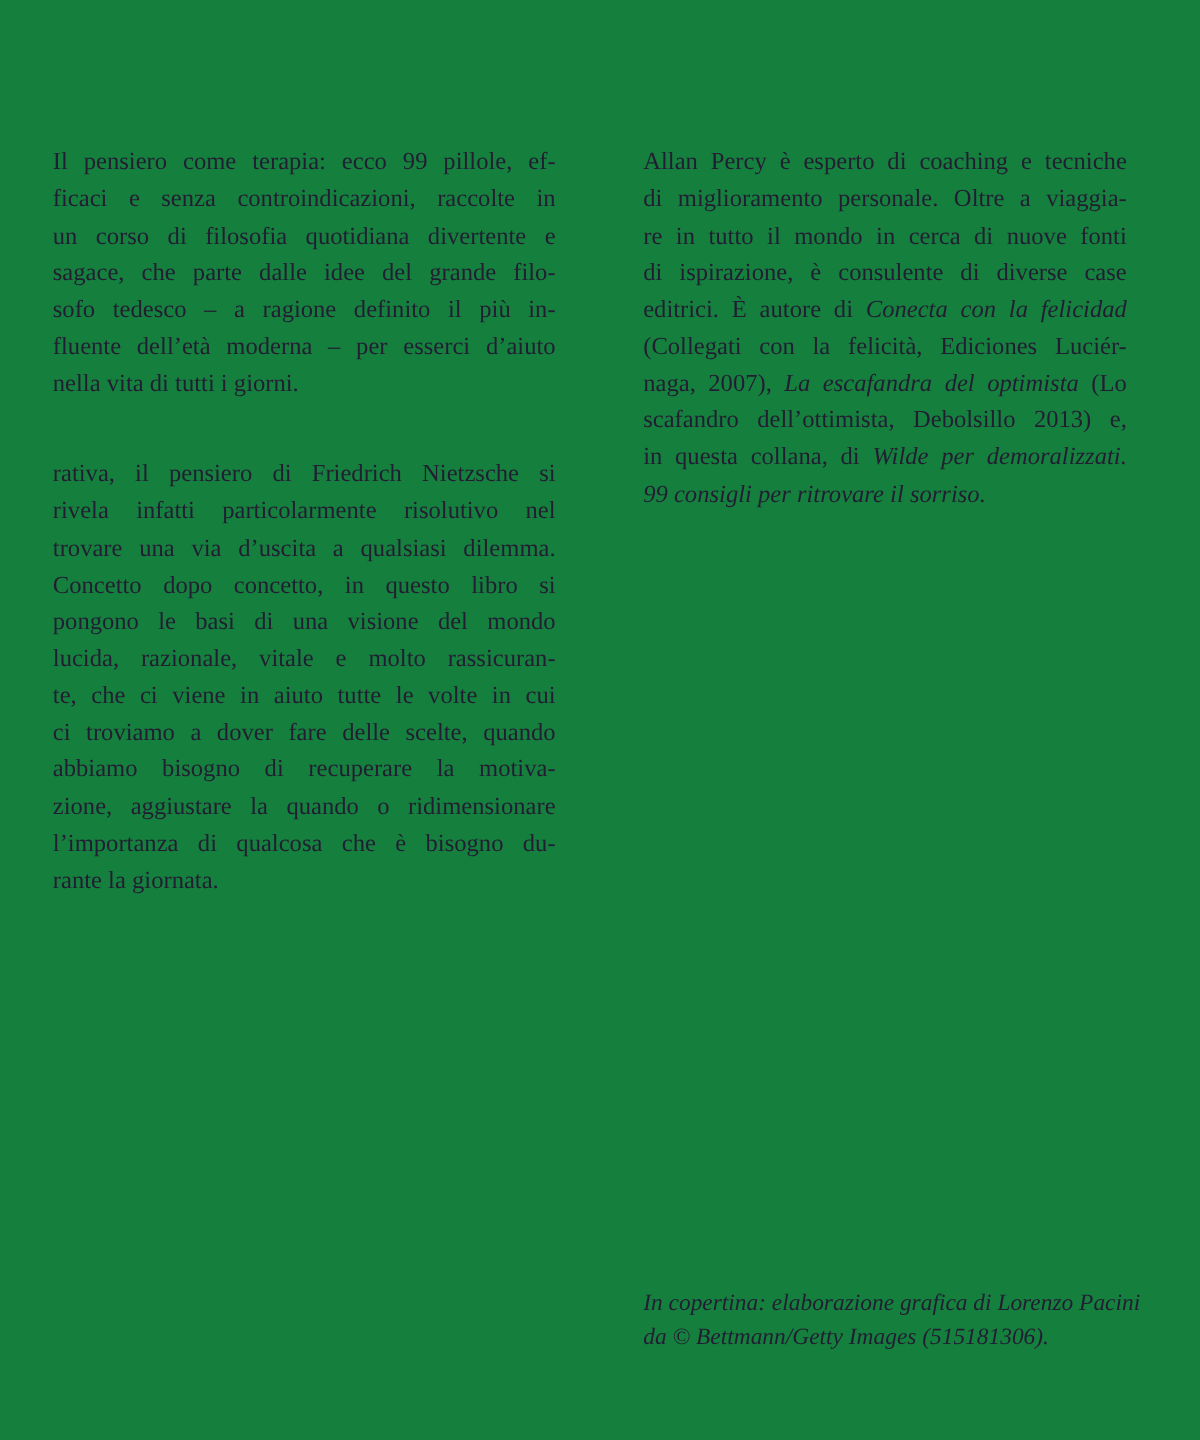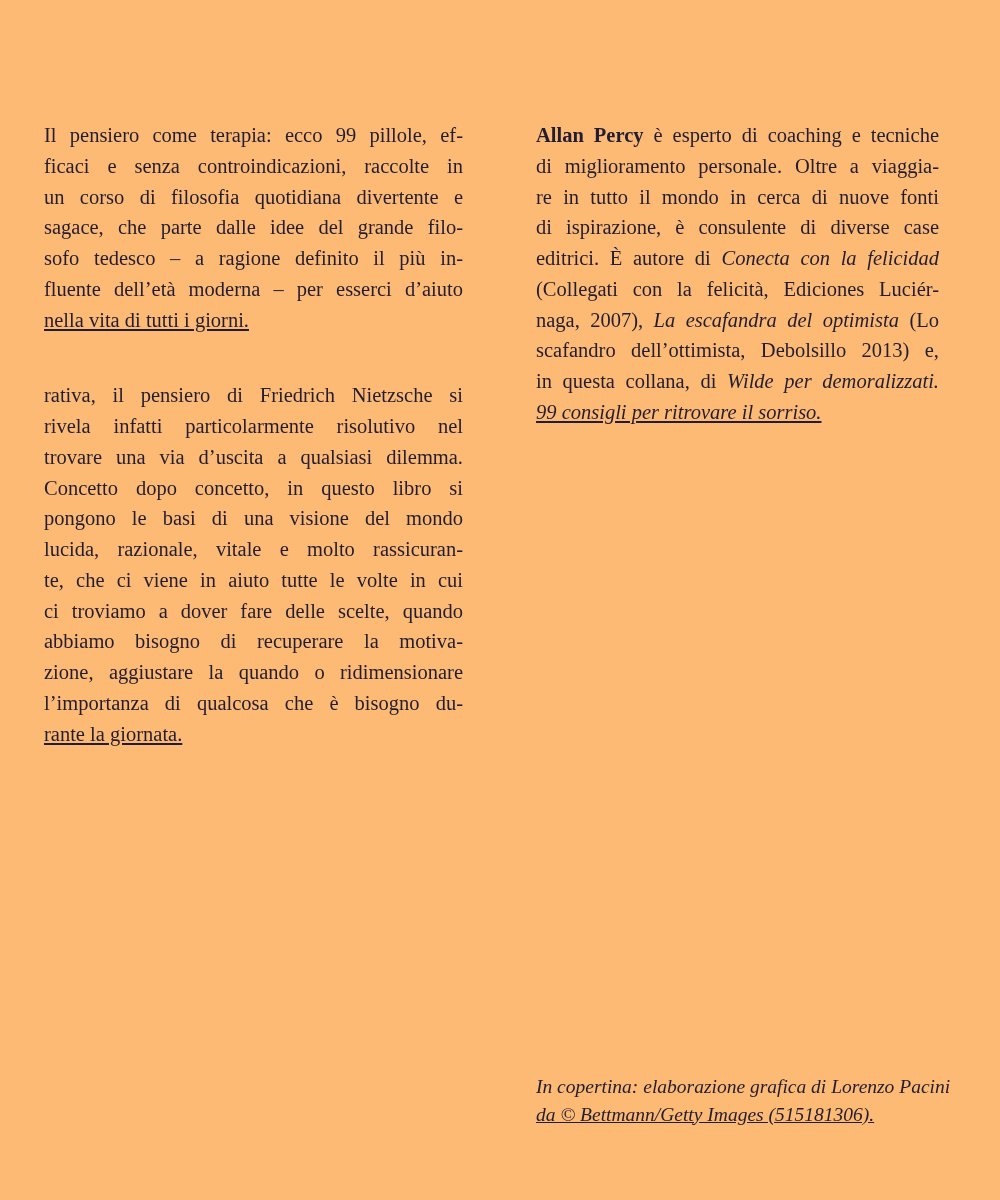--- a/index.html
+++ b/index.html
@@ -16,34 +16,34 @@
   .col-right{left:536px;width:403px;}
   .para{margin:0 0 45px 0;}
   .line{
     font-size:20.5px;
     line-height:30.75px;
     text-align:justify;
     text-align-last:justify;
     text-justify:inter-word;
     white-space:normal;
   }
-  .line.last{text-align-last:left;text-decoration:underline;}
+  .line.last{text-align-last:left;}
   .plain .line{text-align:left;text-align-last:left;}
   .credit{
     position:absolute;left:536px;top:1073px;width:440px;
     font-style:italic;
   }
   .credit .line{font-size:19.5px;line-height:27.5px;}
-  b{font-weight:bold;}
+  b{font-weight:normal;}
   i{font-style:italic;}
 </style>
 </head>
 <body>
 
-<div class="cover" style="background: #fdba74; color: rgb(34, 29, 51);">
+<div class="cover" style="background: #15803d; color: rgb(34, 29, 51);">
 
   <div class="col col-left">
     <div class="para">
         <div class="line">Il pensiero come terapia: ecco 99 pillole, ef-</div>
         <div class="line">ficaci e senza controindicazioni, raccolte in</div>
         <div class="line">un corso di filosofia quotidiana divertente e</div>
         <div class="line">sagace, che parte dalle idee del grande filo-</div>
         <div class="line">sofo tedesco – a ragione definito il più in-</div>
         <div class="line">fluente dell’età moderna – per esserci d’aiuto</div>
         <div class="line last">nella vita di tutti i giorni.</div>

